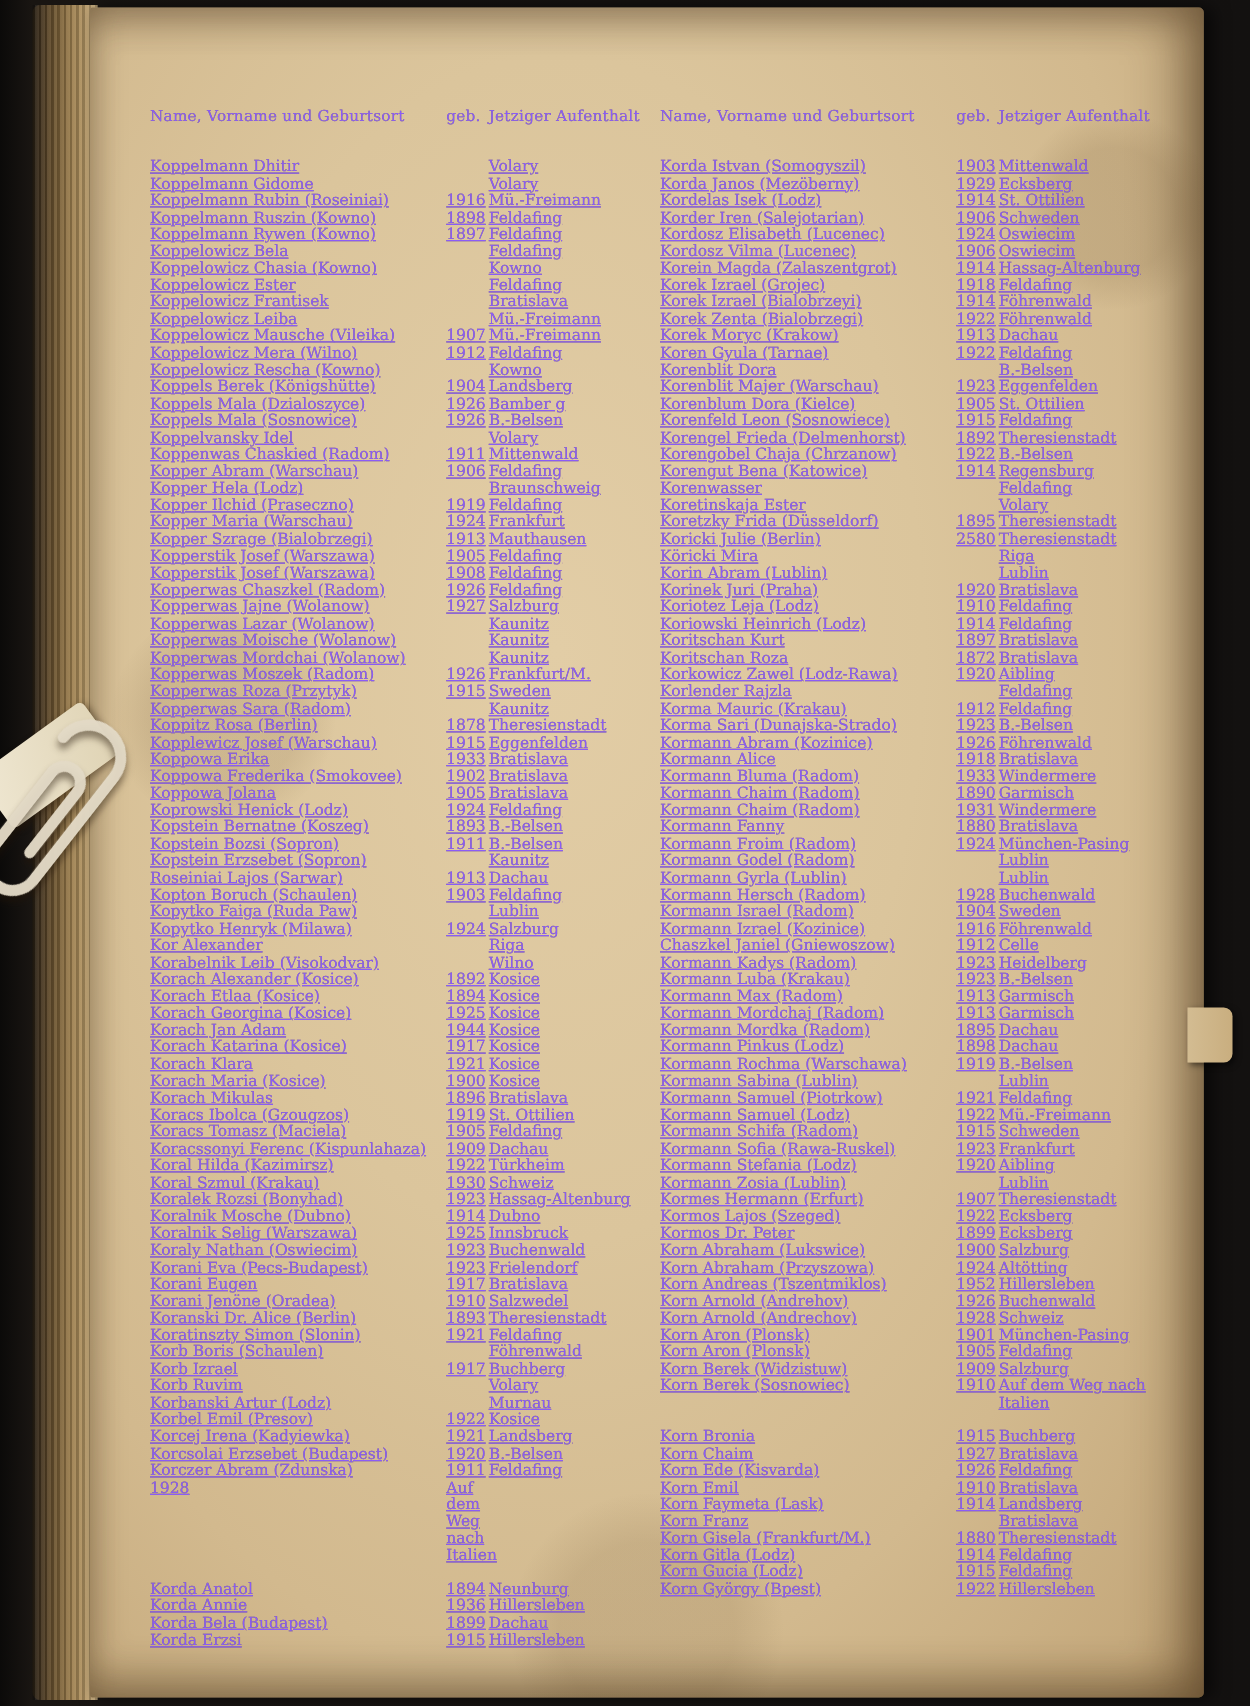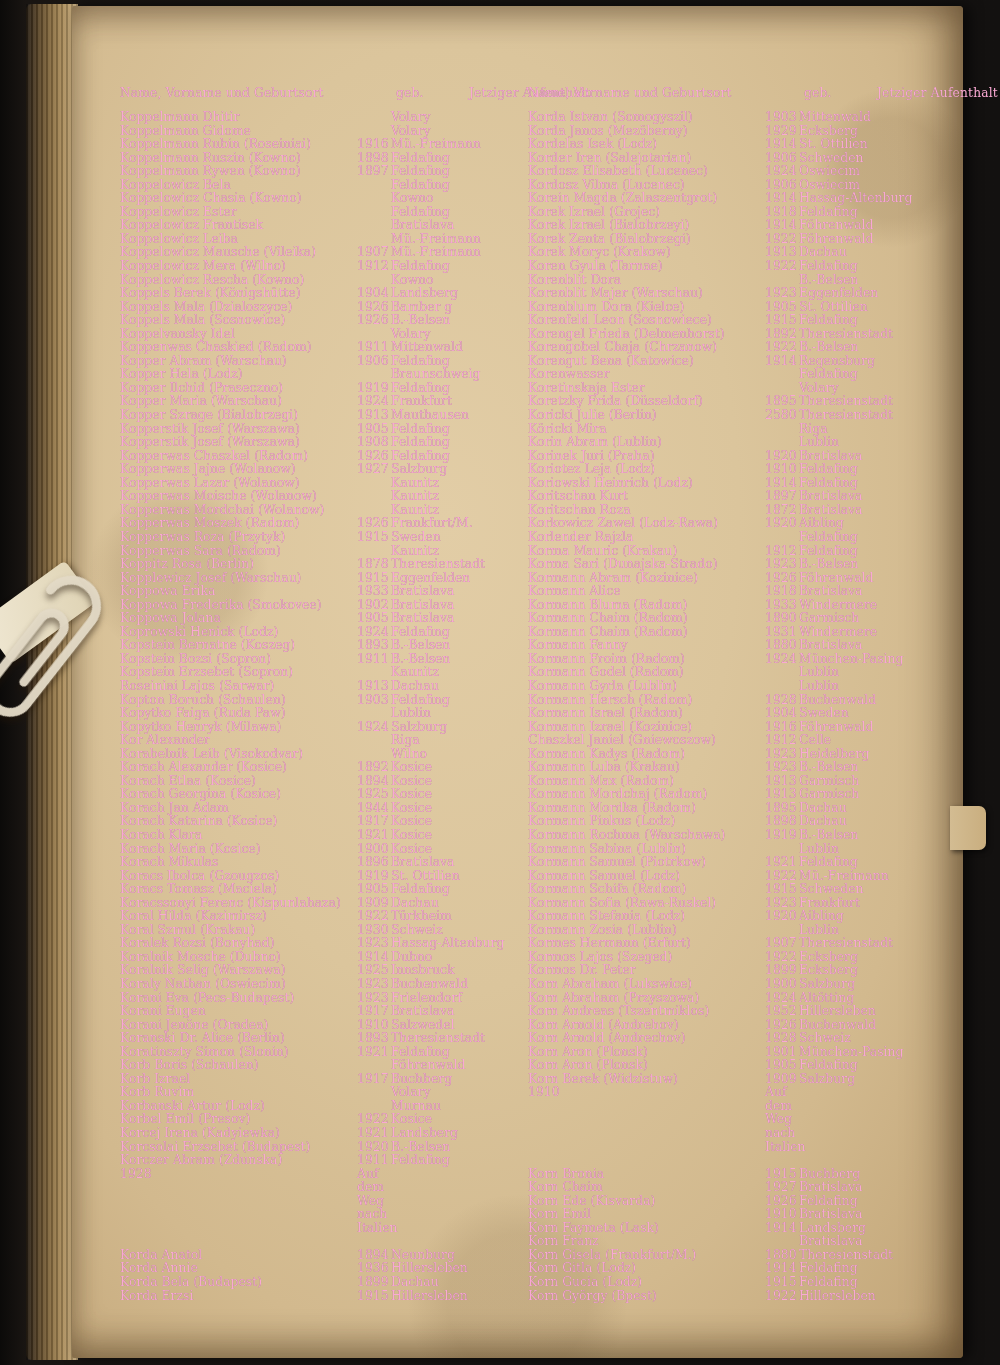--- a/index.html
+++ b/index.html
@@ -46,26 +46,26 @@
     background:linear-gradient(115deg,#efe7d2,#dfd3b4);
     transform:rotate(-36deg);border-radius:5px;
     box-shadow:2px 3px 6px rgba(40,24,8,.45);
   }
   .clip-svg{
     position:absolute;left:-26px;top:542px;width:126px;height:208px;
     transform:rotate(38deg);
     filter:drop-shadow(3px 4px 3px rgba(35,22,8,.5));
   }
   
-  .hdr,.col{position:absolute;color:#f9a8d4;gap:39px;}
+  .hdr,.col{position:absolute;color:#8b5cf6;}
   .hdr{top:86px;font-size:12.2px;letter-spacing:.2px;display:grid;
        grid-template-columns:237px 34px 1fr;white-space:nowrap;}
   .hdr-left,.col-left{left:120px;width:398px;}
   .hdr-right,.col-right{left:528px;width:408px;}
-  .col{top:110px;font-size:12.4px;}
+  .col{top:126px;font-size:12.4px;text-decoration:underline;}
   .row{display:grid;grid-template-columns:237px 34px 1fr;
        line-height:13.55px;min-height:13.55px;}
   .row.spacer{height:13.55px;}
   .cell{white-space:nowrap;overflow:visible;
         text-shadow:0 0 .5px rgba(59,50,39,.55);}
   .c-ort{white-space:normal;}
   .grain{position:absolute;inset:0;pointer-events:none;
     background:
       radial-gradient(circle at 12% 42%,rgba(80,55,25,.10) 0 60px,transparent 90px),
       radial-gradient(circle at 92% 12%,rgba(80,55,25,.12) 0 50px,transparent 80px),
@@ -864,20 +864,21 @@
       <span class="cell c-name">Korn Aron (Plonsk)</span>
       <span class="cell c-geb">1905</span>
       <span class="cell c-ort">Feldafing</span>
     </div>
     <div class="row">
       <span class="cell c-name">Korn Berek (Widzistuw)</span>
       <span class="cell c-geb">1909</span>
       <span class="cell c-ort">Salzburg</span>
     </div>
     <div class="row">
+      <span class="cell c-name">Korn Berek (Sosnowiec)</span>
       <span class="cell c-geb">1910</span>
       <span class="cell c-ort">Auf dem Weg nach Italien</span>
     </div>
     <div class="row spacer"></div>
     <div class="row">
       <span class="cell c-name">Korn Bronia</span>
       <span class="cell c-geb">1915</span>
       <span class="cell c-ort">Buchberg</span>
     </div>
     <div class="row">

